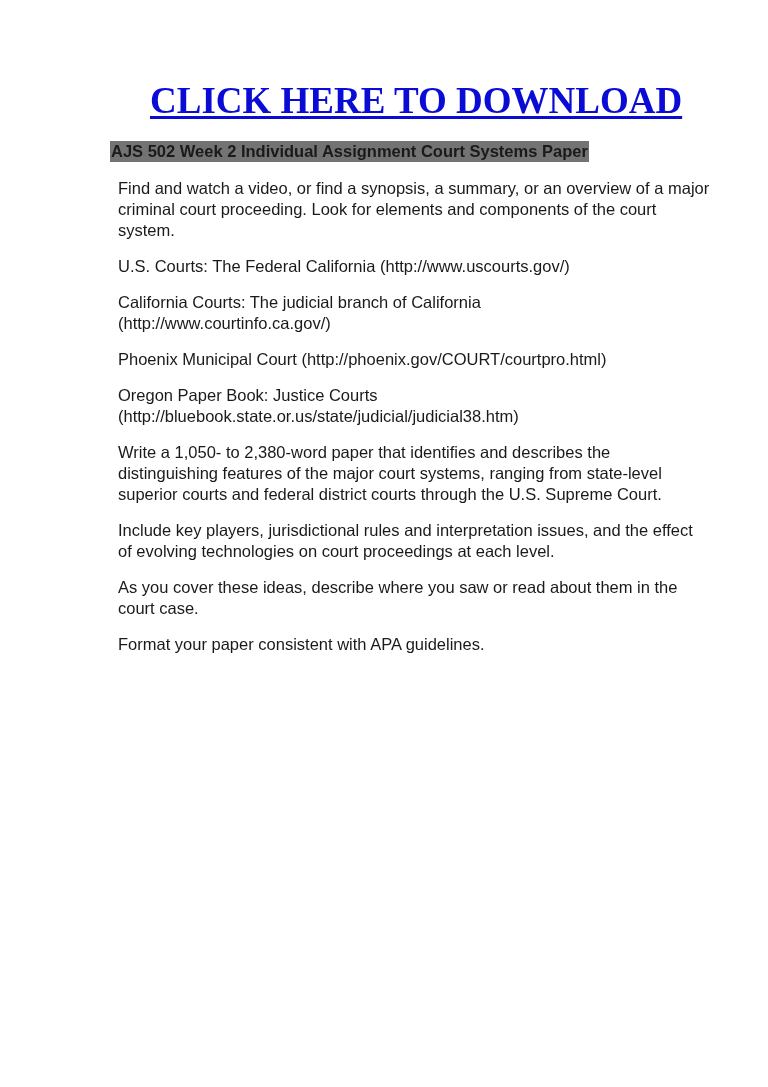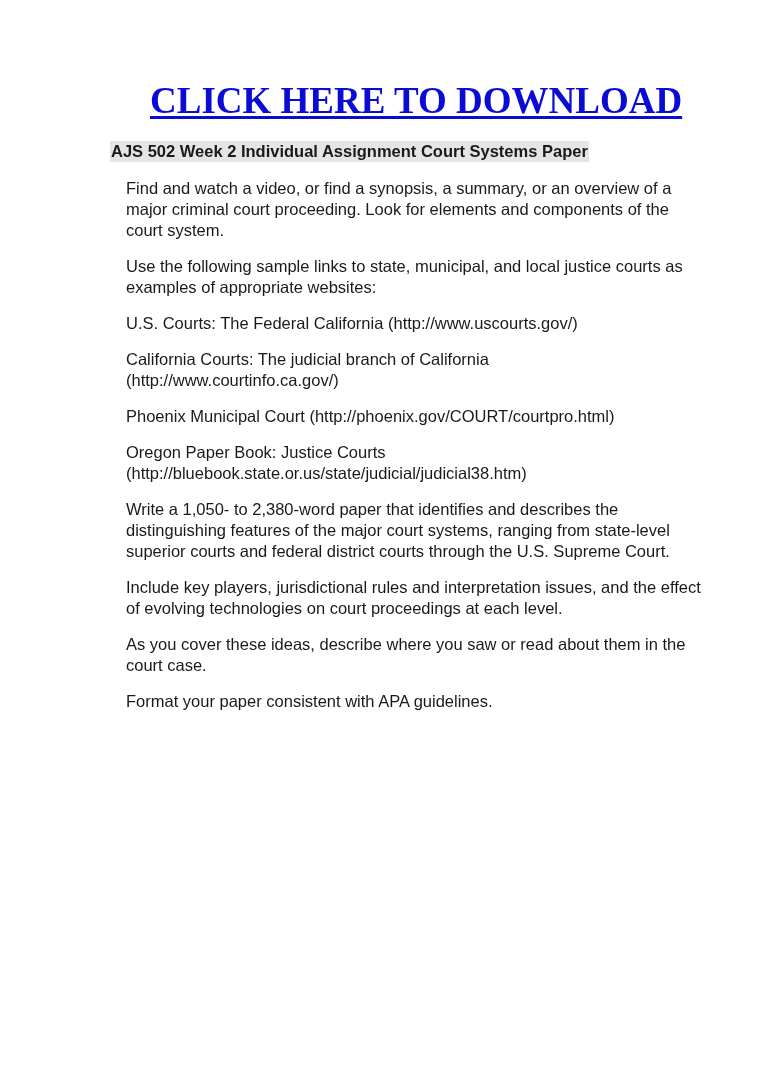--- a/index.html
+++ b/index.html
@@ -46,39 +46,38 @@
       font-size: 16.5px;
       line-height: 21px;
       color: #1a1a1a;
     }
     .title-line {
       margin: 0 0 16px 0;
       font-weight: bold;
       white-space: nowrap;
     }
     .title-line span {
-      background: #e5e5e5;
+      background: #737373;
       padding: 1px 1px 2px 1px;
     }
     .para {
-      margin: 0 0 15px 16px;
+      margin: 0 0 15px 8px;
     }
   </style>
 </head>
 <body>
 
 <div class="page">
 
   <a class="download-link">CLICK HERE TO DOWNLOAD</a>
 
   <div class="content">
     <p class="title-line"><span>AJS 502 Week 2 Individual Assignment Court Systems Paper</span></p>
 
     <p class="para">Find and watch a video, or find a synopsis, a summary, or an overview of a major criminal court proceeding. Look for elements and components of the court system.</p>
-    <p class="para">Use the following sample links to state, municipal, and local justice courts as examples of appropriate websites:</p>
     <p class="para">U.S. Courts: The Federal California (http://www.uscourts.gov/)</p>
     <p class="para"><span>California Courts: The judicial branch of California</span><br><span>(http://www.courtinfo.ca.gov/)</span></p>
     <p class="para">Phoenix Municipal Court (http://phoenix.gov/COURT/courtpro.html)</p>
     <p class="para"><span>Oregon Paper Book: Justice Courts</span><br><span>(http://bluebook.state.or.us/state/judicial/judicial38.htm)</span></p>
     <p class="para">Write a 1,050- to 2,380-word paper that identifies and describes the distinguishing features of the major court systems, ranging from state-level superior courts and federal district courts through the U.S. Supreme Court.</p>
     <p class="para">Include key players, jurisdictional rules and interpretation issues, and the effect of evolving technologies on court proceedings at each level.</p>
     <p class="para">As you cover these ideas, describe where you saw or read about them in the court case.</p>
     <p class="para">Format your paper consistent with APA guidelines.</p>
   </div>
 

